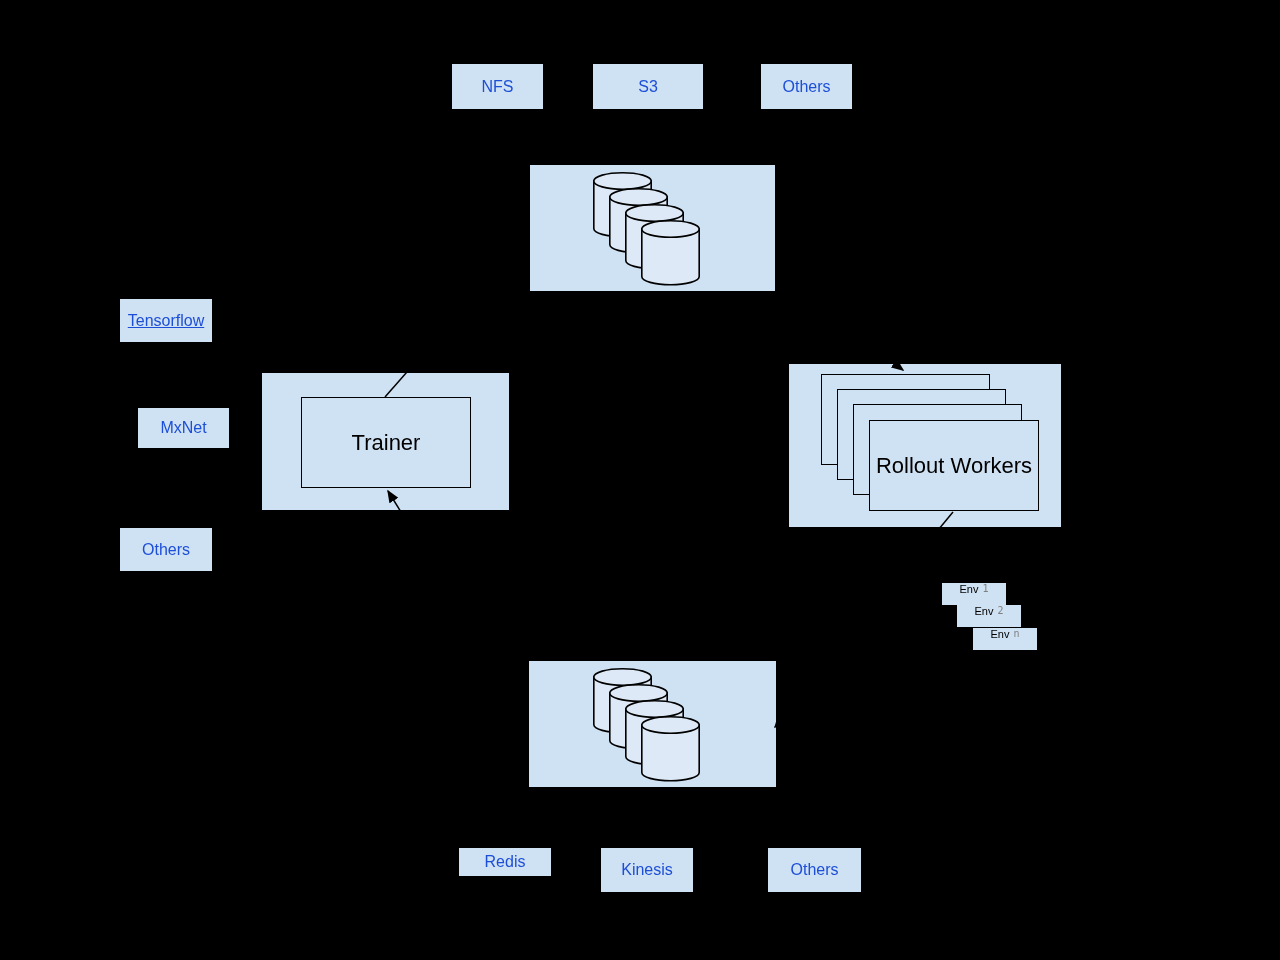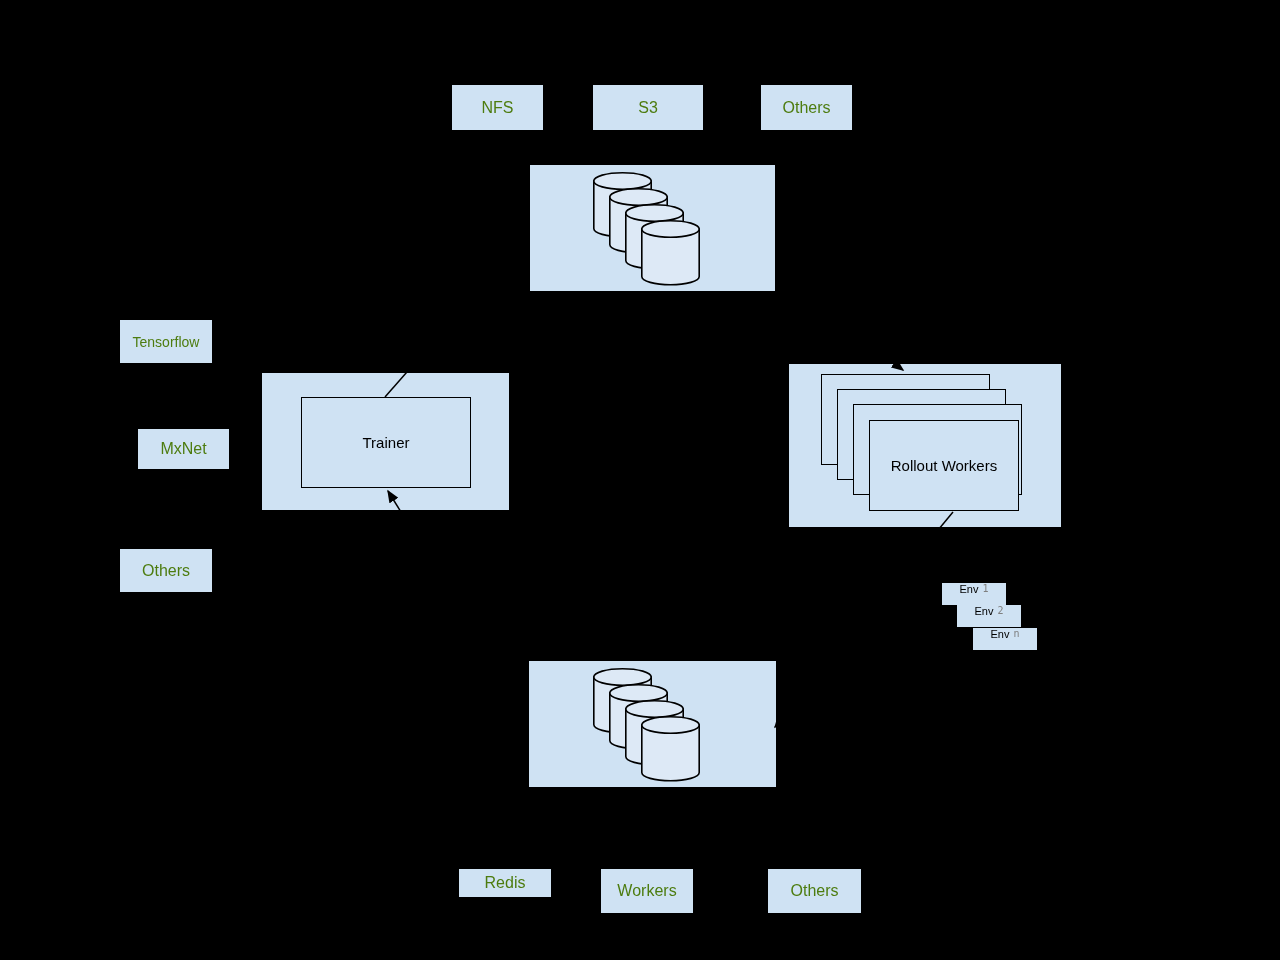--- a/index.html
+++ b/index.html
@@ -7,38 +7,37 @@
     position:relative;
     width:1280px;height:960px;
     background:#000;
     font-family:"Liberation Sans",sans-serif;
     overflow:hidden;
   }
   .box{
     position:absolute;
     background:#cfe2f3;
     display:flex;align-items:center;justify-content:center;
-    color:#4d7c0f;
+    color:#1d4ed8;
     font-size:16px;
     box-sizing:border-box;
-    margin-top:21px;
   }
-  .box.small-text{font-size:14px;}
+  .box.small-text{font-size:16px;text-decoration:underline;}
   .panel{
     position:absolute;
     background:#cfe2f3;
     box-sizing:border-box;
   }
   .inner-rect{
     position:absolute;
     background:#cfe2f3;
     border:1.5px solid #000;
     box-sizing:border-box;
     display:flex;align-items:center;justify-content:center;
-    font-size:15px;color:#000;
+    font-size:22px;color:#000;
   }
   .env-box{
     position:absolute;
     background:#cfe2f3;
     display:flex;align-items:flex-start;justify-content:center;
     font-size:11px;color:#000;
     box-sizing:border-box;
   }
   .env-num{
     font-family:"DejaVu Sans Mono","Liberation Mono",monospace;
@@ -104,21 +103,21 @@
   <div class="panel" style="left:262px;top:373px;width:247px;height:137px">
     <div class="inner-rect" style="left:39px;top:24px;width:170px;height:91px">
       <span>Trainer</span>
     </div>
   </div>
 
   <div class="panel" style="left:789px;top:364px;width:272px;height:163px">
     <div class="inner-rect" style="left:32px;top:10px;width:169px;height:91px"></div>
     <div class="inner-rect" style="left:48px;top:25px;width:169px;height:91px"></div>
     <div class="inner-rect" style="left:64px;top:40px;width:169px;height:91px"></div>
-    <div class="inner-rect" style="left:80px;top:56px;width:150px;height:91px">
+    <div class="inner-rect" style="left:80px;top:56px;width:170px;height:91px">
       <span>Rollout Workers</span>
     </div>
   </div>
 
   <div class="env-box" style="left:942px;top:583px;width:64px;height:22px;z-index:3">
     <span>Env</span>
       <span class="env-num">1</span>
   </div>
   <div class="env-box" style="left:957px;top:605px;width:64px;height:22px;z-index:2">
     <span>Env</span>
@@ -132,21 +131,21 @@
   <div class="panel" style="left:529px;top:661px;width:247px;height:126px">
     <svg class="db-icon" width="247" height="126" viewBox="0 0 245 126">
       <use href="#db-stack"></use>
     </svg>
   </div>
 
   <div class="box" style="left:459px;top:848px;width:92px;height:28px">
     <span>Redis</span>
   </div>
   <div class="box" style="left:601px;top:848px;width:92px;height:44px">
-    <span>Workers</span>
+    <span>Kinesis</span>
   </div>
   <div class="box" style="left:768px;top:848px;width:93px;height:44px">
     <span>Others</span>
   </div>
 
   <svg id="arrow-overlay" width="1280" height="960" viewBox="0 0 1280 960">
     <defs>
       <marker id="ah" markerWidth="9" markerHeight="7" refX="7.5" refY="3.5" orient="auto">
         <path d="M0,0 L8.5,3.5 L0,7 Z" fill="#000"></path>
       </marker>

